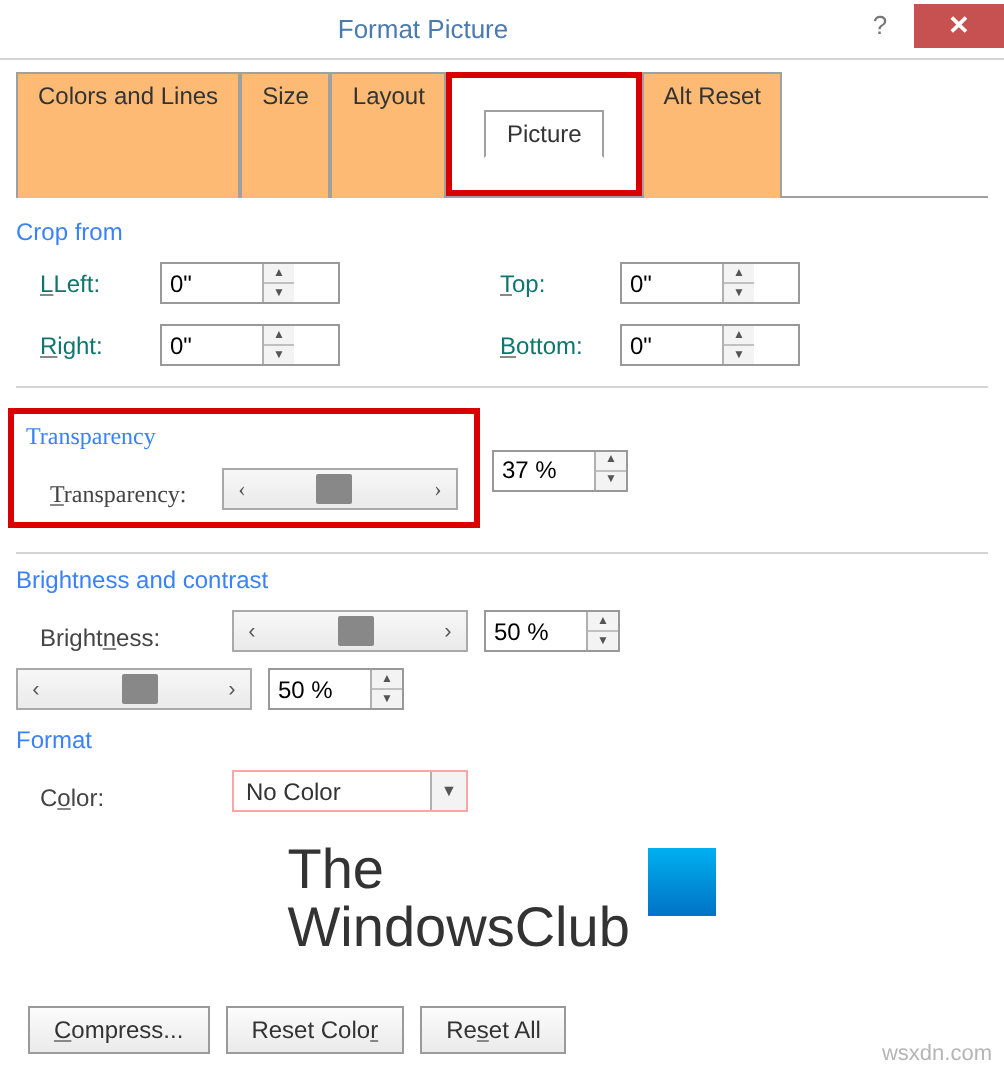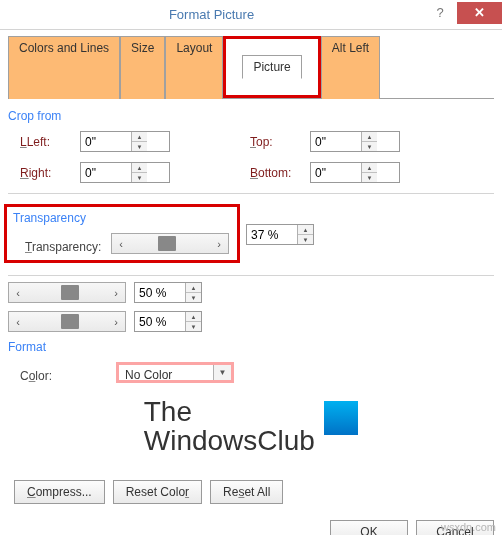--- a/index.html
+++ b/index.html
@@ -128,31 +128,32 @@
   }
   .spinner .btns div:first-child { border-bottom: 1px solid #c0c0c0; }
   .crop-grid {
     display: grid;
     grid-template-columns: 60px 90px 80px 60px 90px;
     row-gap: 10px;
     align-items: center;
     padding-left: 12px;
     margin-bottom: 10px;
   }
-  .crop-grid .rlabel { color: #7f1d1d; }
+  .crop-grid .rlabel { color: #0f766e; }
   hr.sep {
     border: none;
     border-top: 1px solid #d4d4d4;
     margin: 6px 0 6px 0;
   }
   .trans-box {
     border: 3px solid #d80000;
     padding: 4px 6px 6px 6px;
     margin: 4px 0 6px -4px;
     width: 236px;
+    font-family: Liberation Serif, serif;
   }
   .slider {
     display: inline-flex;
     align-items: center;
     border: 1px solid #a9a9a9;
     height: 21px;
     width: 118px;
     background: linear-gradient(#f7f7f7, #eaeaea);
     position: relative;
   }
@@ -171,21 +172,21 @@
   .slider .thumb {
     position: absolute;
     top: 2px;
     height: 15px;
     width: 18px;
     background: #888;
     border-radius: 1px;
   }
   .drop {
     display: inline-flex;
-    border: 3px solid #fca5a5;
+    border: 1px solid #fca5a5;
     height: 21px;
     width: 118px;
     background: #fff;
   }
   .drop span { flex: 1; padding: 3px 6px; }
   .drop .dd {
     width: 18px;
     border-left: 1px solid #b0b0b0;
     background: #f3f3f3;
     display: flex;
@@ -256,21 +257,21 @@
 
 <div class="content">
 
   <div class="tabstrip">
     <div class="tab inactive">Colors and Lines</div>
     <div class="tab inactive">Size</div>
     <div class="tab inactive">Layout</div>
     <span class="highlight-picture">
       <div class="tab active">Picture</div>
     </span>
-    <div class="tab inactive">Alt Left</div>
+    <div class="tab inactive">Alt Reset</div>
   </div>
 
   <div class="section-title">Crop from</div>
   <div class="crop-grid">
     <div class="rlabel"><span class="underline">L</span><span>Left:</span></div>
     <div class="spinner">
       <input value="0&quot;" style="">
       <div class="btns">
           <div>▲</div>
           <div>▼</div>
@@ -325,22 +326,24 @@
       <input value="37 %" style="">
       <div class="btns">
           <div>▲</div>
           <div>▼</div>
         </div>
     </div>
   </div>
 
   <hr class="sep">
 
+  <div class="section-title">Brightness and contrast</div>
 
   <div class="row">
+    <div class="label">Bright<span class="underline">n</span>ess:</div>
     <div class="slider">
       <div class="arrow">‹</div>
       <div class="track">
           <div class="thumb" style="left:34px"></div>
         </div>
       <div class="arrow">›</div>
     </div>
     <div class="spinner">
       <input value="50 %" style="">
       <div class="btns">

